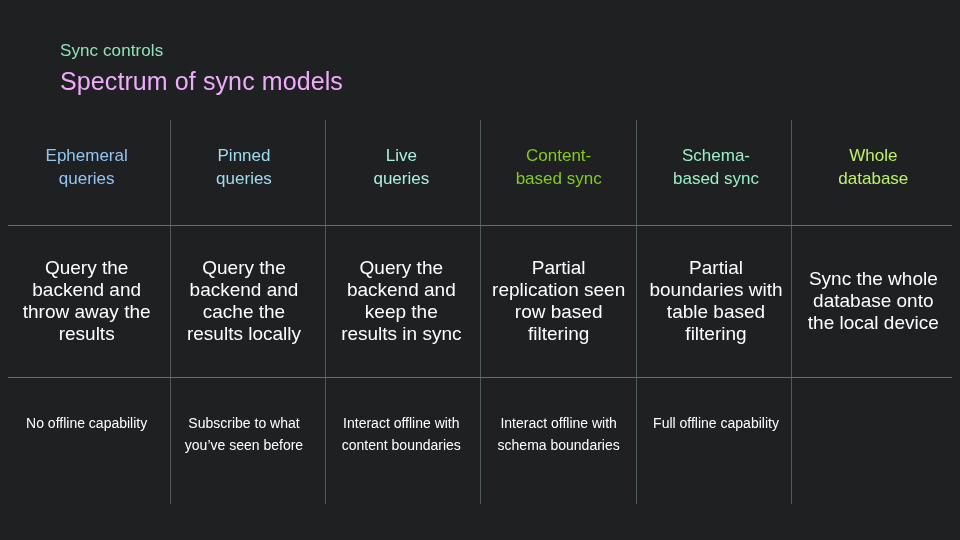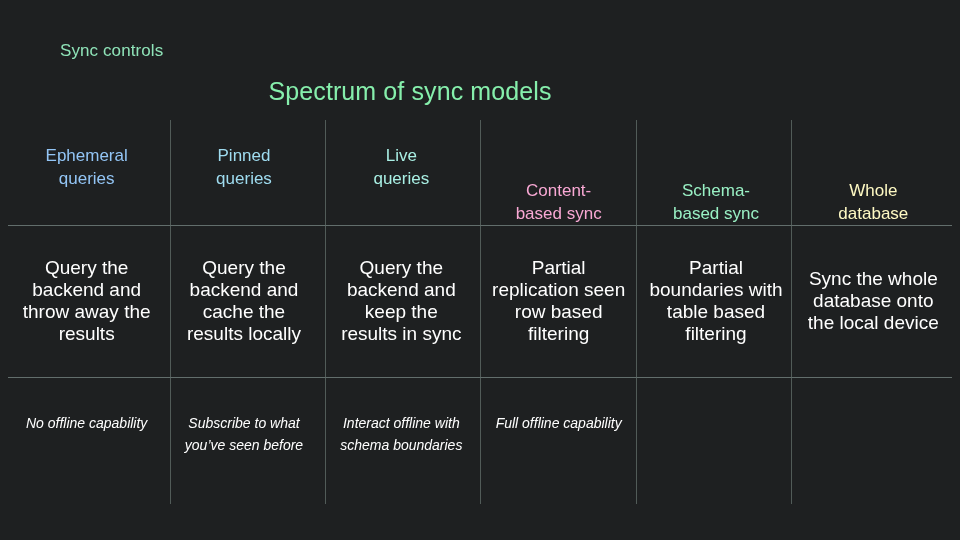--- a/index.html
+++ b/index.html
@@ -33,25 +33,24 @@
   .eyebrow {
     font-size: 17px;
     line-height: 22px;
     color: #8fe3b8;
     letter-spacing: 0.1px;
     white-space: nowrap;
   }
   .title {
     font-size: 25px;
     line-height: 32px;
-    color: #86efac;
-    margin-top: 13px;
+    color: #f0abfc;
+    margin-top: 3px;
     letter-spacing: 0.1px;
     white-space: nowrap;
-    text-align: center;
   }
 
   
   .table {
     position: absolute;
     left: 8px;
     top: 120px;
     width: 944px;
     height: 384px;
   }
@@ -85,21 +84,20 @@
     line-height: 22px;
     color: #ffffff;
   }
 
   .cell-body-2 {
     font-size: 14px;
     line-height: 22px;
     color: #ffffff;
     align-items: flex-start;
     padding-top: 35px;
-    font-style: italic;
   }
 
   
   .hrule {
     position: absolute;
     left: 0;
     width: 944px;
     height: 1px;
     background: #6f7d79;
     opacity: 0.85;
@@ -146,48 +144,49 @@
           <div>Pinned</div>
           <div>queries</div>
         </div>
       </div>
       <div class="cell cell-head" style="color: rgb(169, 239, 228);">
         <div>
           <div>Live</div>
           <div>queries</div>
         </div>
       </div>
-      <div class="cell cell-head" style="color: #f9a8d4; align-items: flex-end;">
+      <div class="cell cell-head" style="color: #84cc16;">
         <div>
           <div>Content-</div>
           <div>based sync</div>
         </div>
       </div>
-      <div class="cell cell-head" style="color: rgb(153, 240, 196); align-items: flex-end;">
+      <div class="cell cell-head" style="color: rgb(153, 240, 196);">
         <div>
           <div>Schema-</div>
           <div>based sync</div>
         </div>
       </div>
-      <div class="cell cell-head" style="color: #fef9c3; align-items: flex-end;">
+      <div class="cell cell-head" style="color: #bef264;">
         <div>
           <div>Whole</div>
           <div>database</div>
         </div>
       </div>
 
       <div class="cell cell-body">Query the backend and throw away the results</div>
       <div class="cell cell-body">Query the backend and cache the results locally</div>
       <div class="cell cell-body">Query the backend and keep the results in sync</div>
       <div class="cell cell-body">Partial replication seen row based filtering</div>
       <div class="cell cell-body">Partial boundaries with table based filtering</div>
       <div class="cell cell-body">Sync the whole database onto the local device</div>
 
       <div class="cell cell-body-2">No offline capability</div>
       <div class="cell cell-body-2">Subscribe to what you’ve seen before</div>
+      <div class="cell cell-body-2">Interact offline with content boundaries</div>
       <div class="cell cell-body-2">Interact offline with schema boundaries</div>
       <div class="cell cell-body-2">Full offline capability</div>
 
     </div>
 
     <div class="hrule hrule-1"></div>
     <div class="hrule hrule-2"></div>
 
     <div class="vrule vrule-1"></div>
     <div class="vrule vrule-2"></div>

